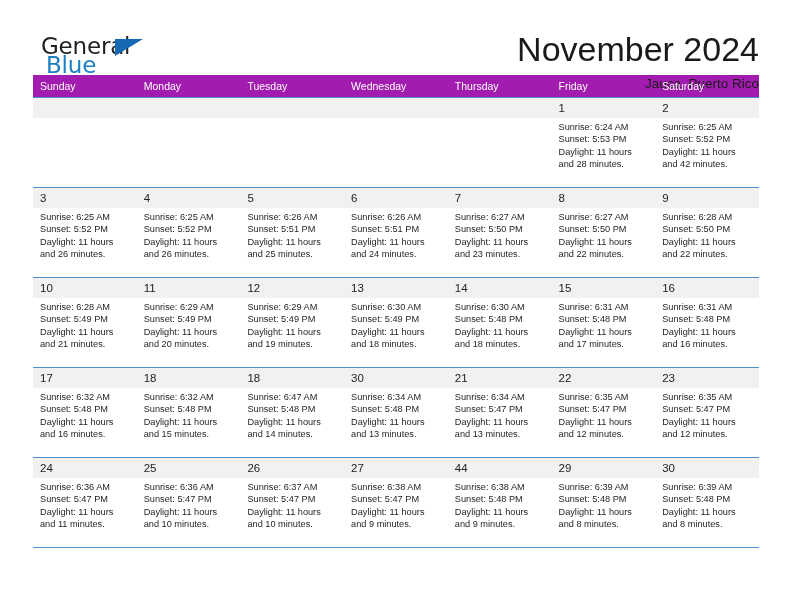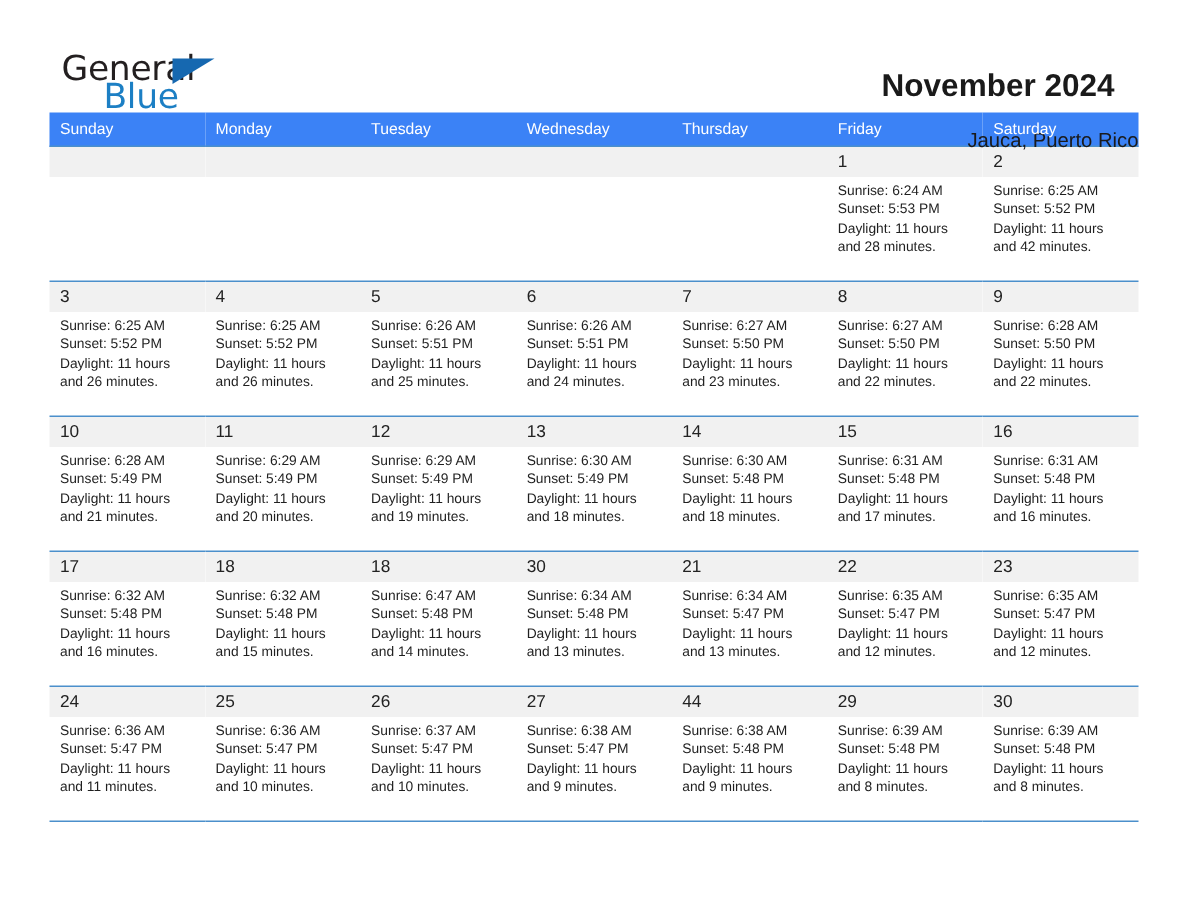--- a/index.html
+++ b/index.html
@@ -42,66 +42,66 @@
     left: 8px;
     top: 7px;
     font-size: 23px;
     color: #231f20;
     letter-spacing: -0.2px;
     font-family: "DejaVu Sans", sans-serif;
     text-align: right;
   }
   .brand-blue {
     position: absolute;
-    left: 36px;
+    left: 13px;
     top: 26px;
     font-size: 23px;
     color: #1c7fc4;
     letter-spacing: -0.2px;
     font-family: "DejaVu Sans", sans-serif;
   }
   .brand-triangle {
     position: absolute;
     left: 82px;
     top: 11px;
     width: 0;
     height: 0;
     border-left: 28px solid #1668b0;
     border-bottom: 17px solid transparent;
   }
   .title-block {
     text-align: right;
     padding-top: 2px;
   }
   .cal-title {
-    font-size: 21px;
+    font-size: 34px;
     color: #1a1a1a;
     line-height: 1.15;
     white-space: nowrap;
-    font-weight: bold;
-    margin: 16px;
+    font-weight: normal;
+    margin: 0;
   }
   .cal-subtitle {
     font-size: 13.5px;
     color: #1a1a1a;
     line-height: 1.2;
     margin-top: 7px;
     white-space: nowrap;
     text-align: right;
   }
 
   
   .calendar {
     margin: 0 33px;
     width: 726px;
     border-collapse: collapse;
     table-layout: fixed;
   }
   .calendar th {
-    background: #3b82f6;
+    background: #a21caf;
     color: #ffffff;
     font-size: 10.5px;
     font-weight: normal;
     text-align: left;
     padding: 5px 0 5px 7px;
     height: 19px;
     box-sizing: border-box;
     border: none;
   }
   .calendar td {

